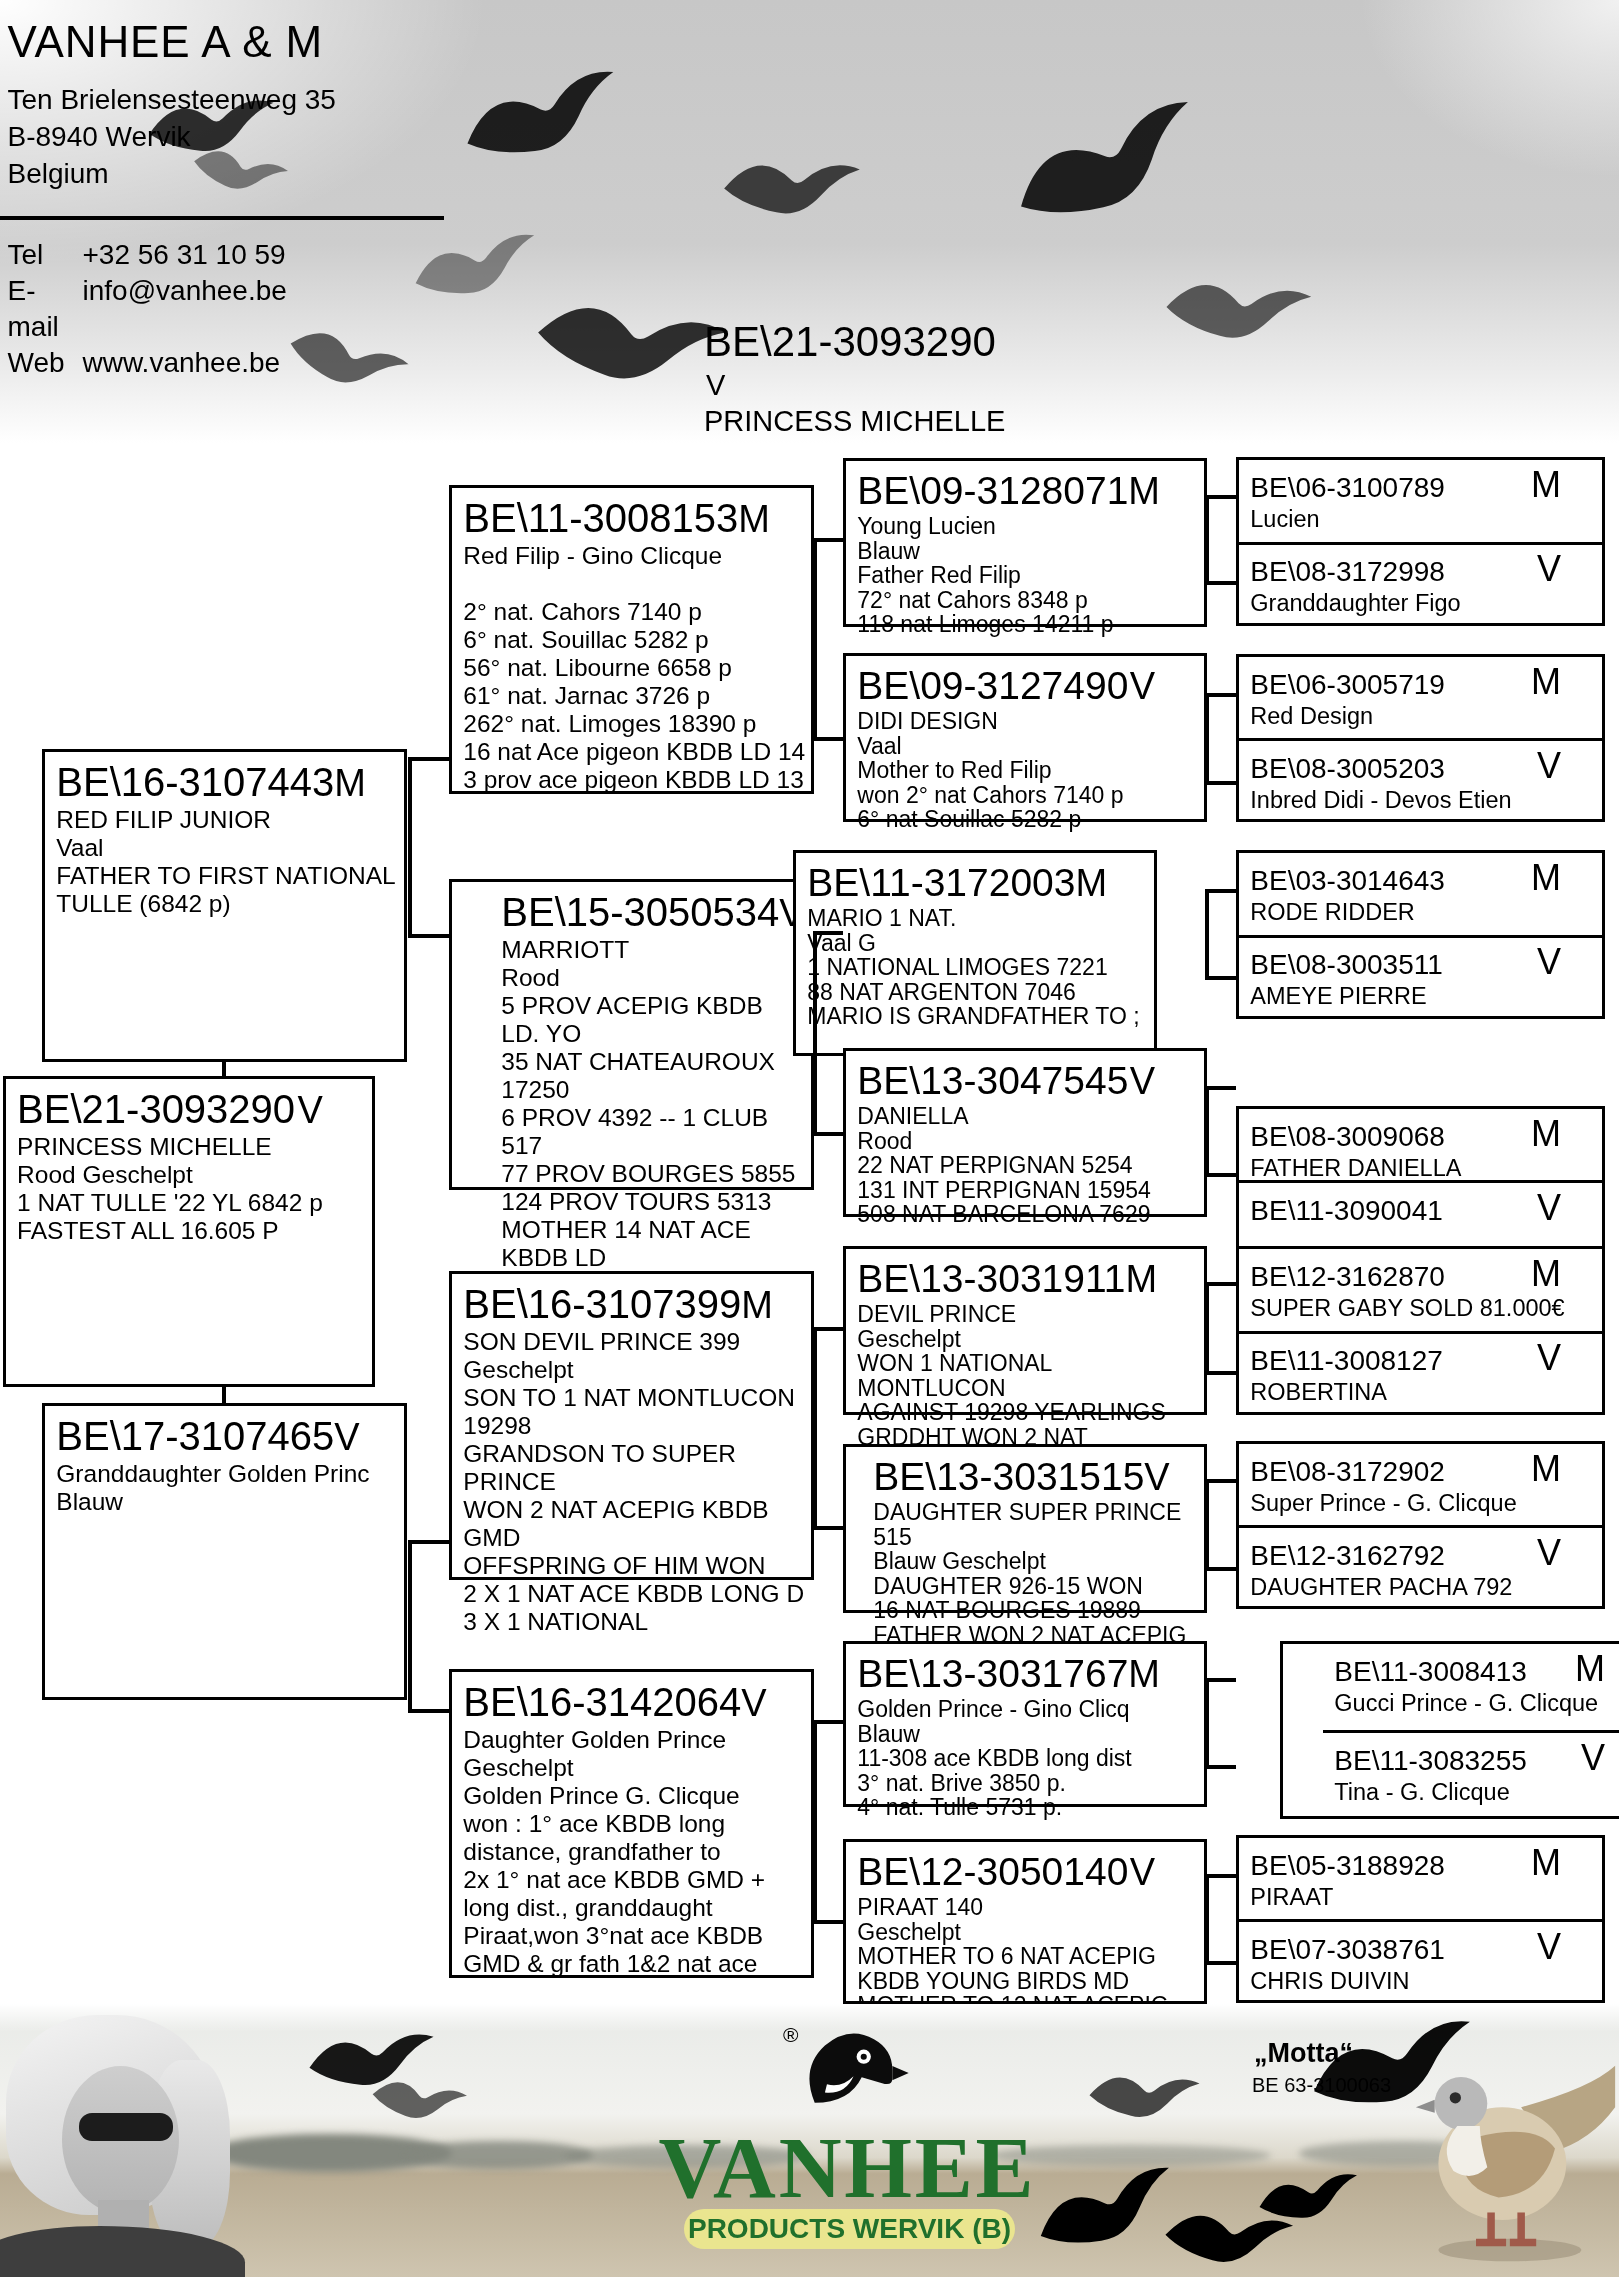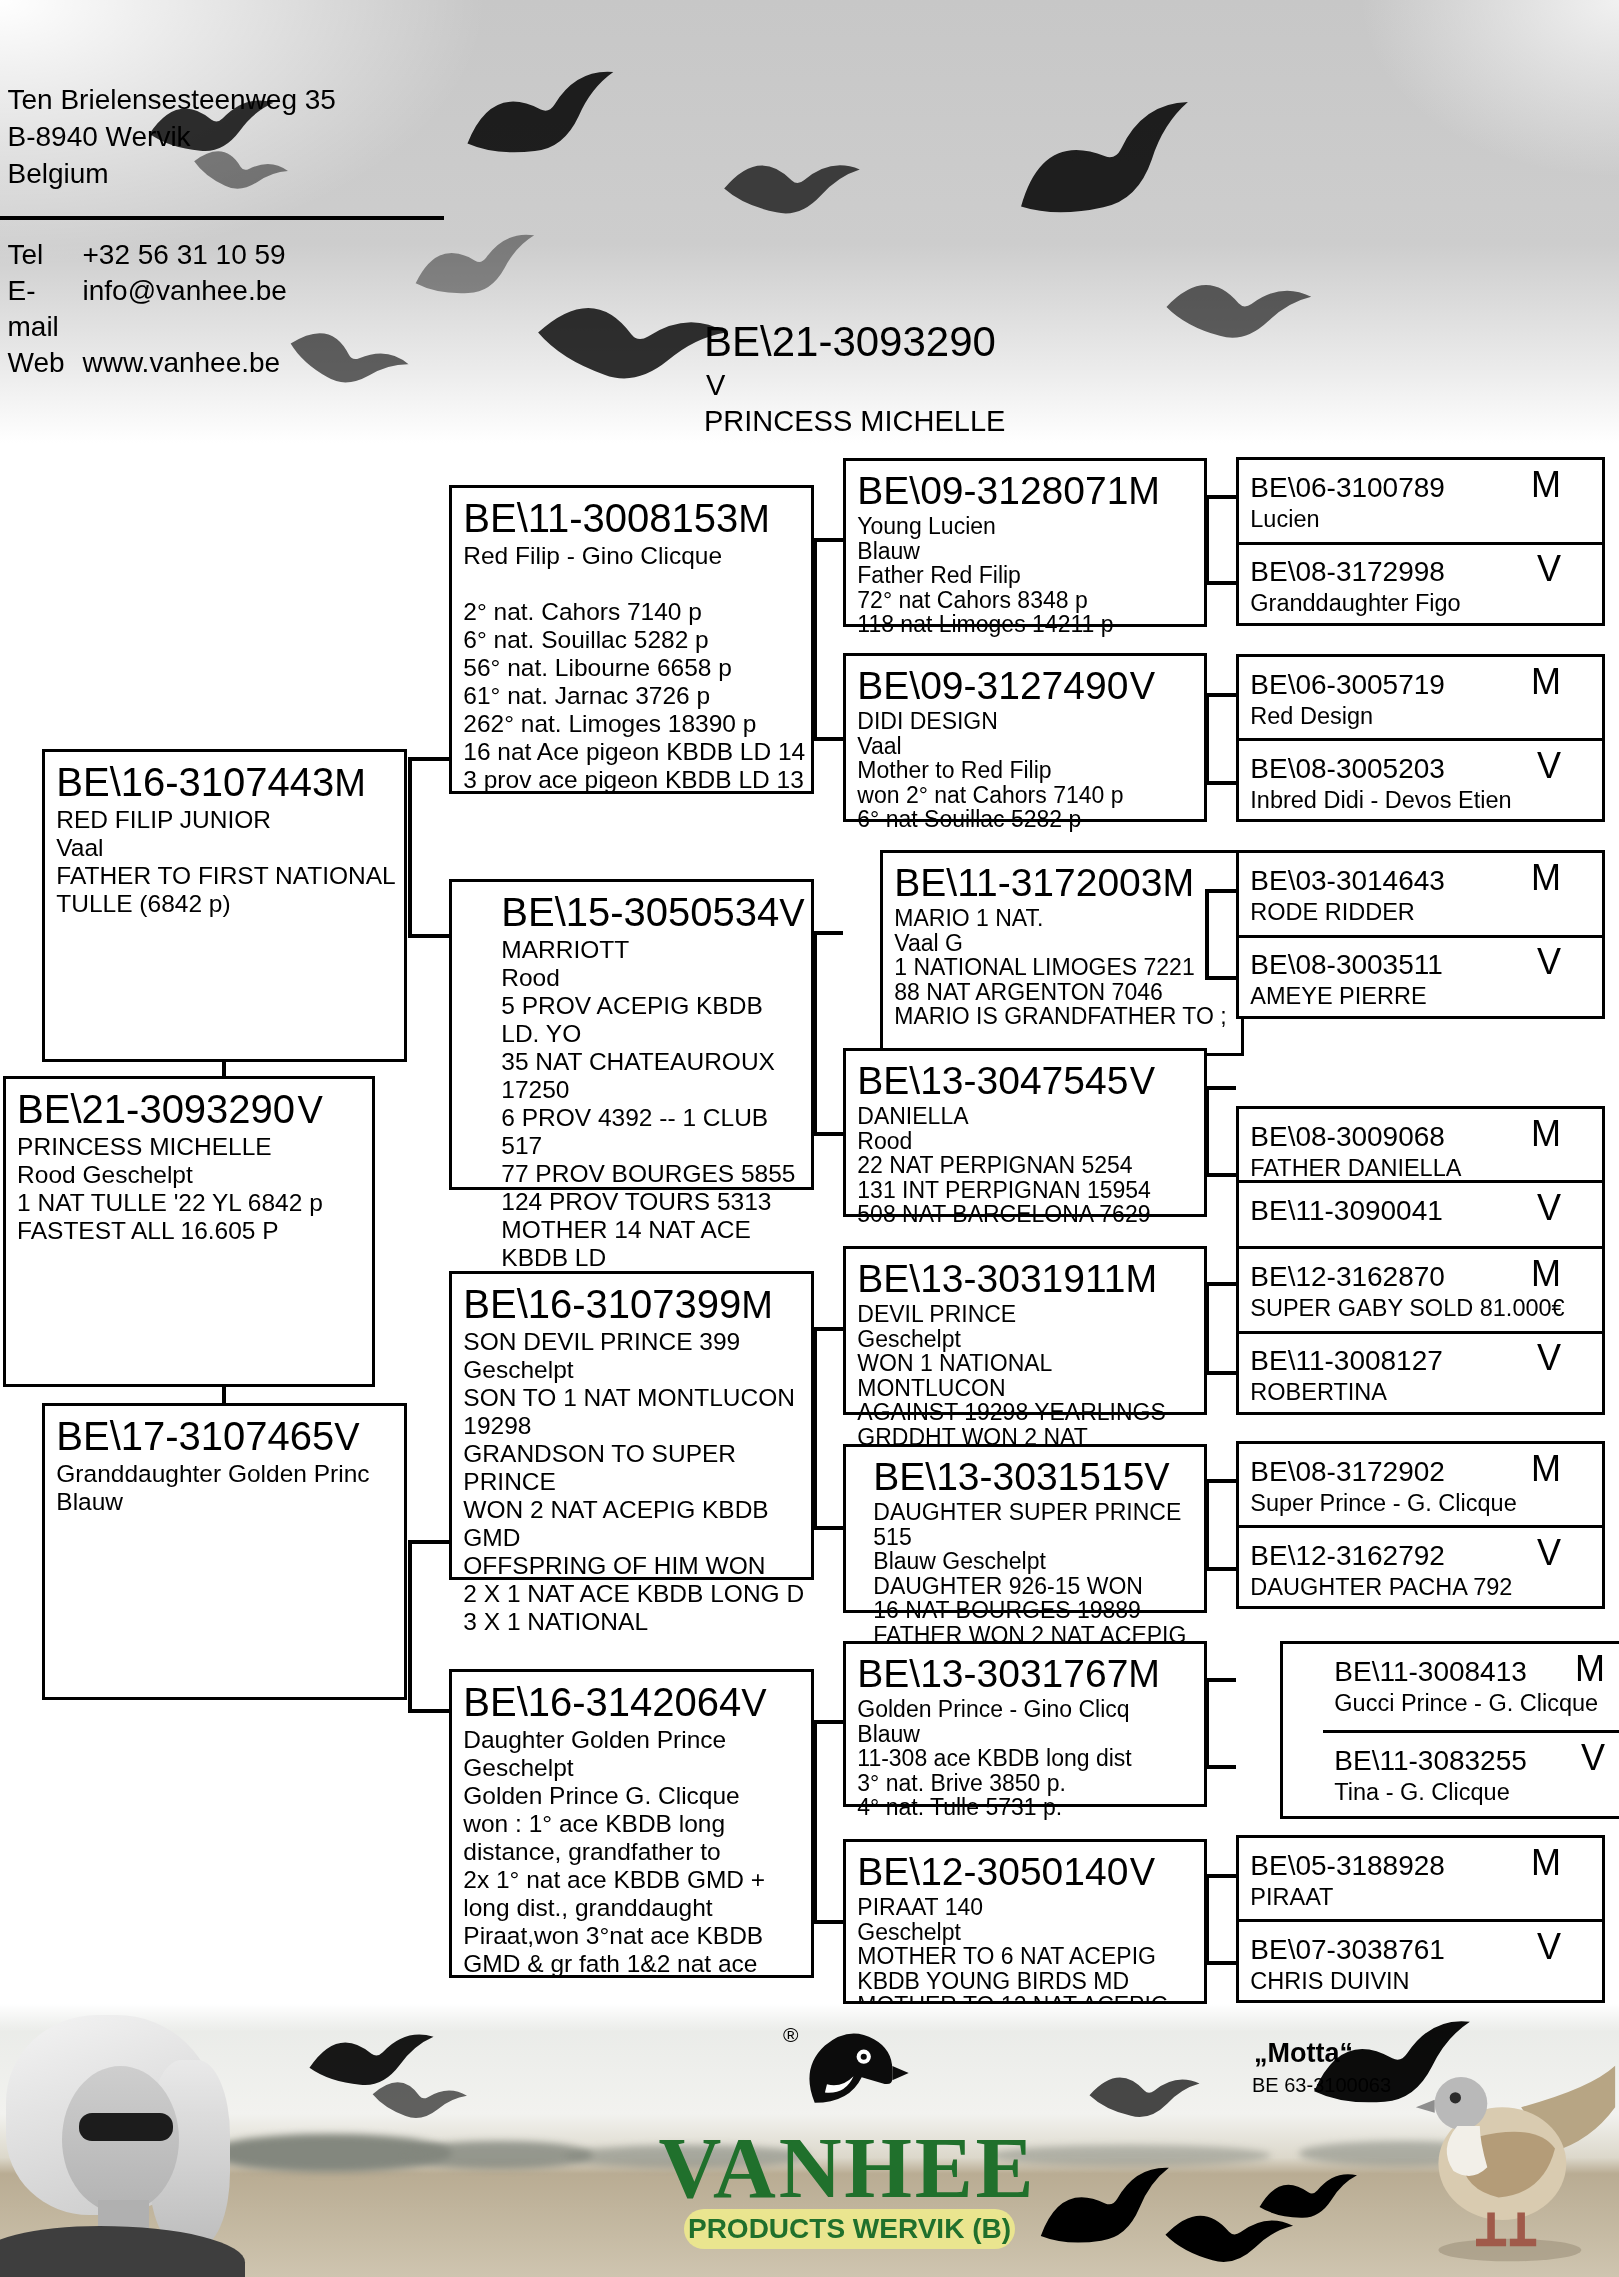--- a/index.html
+++ b/index.html
@@ -101,20 +101,21 @@
   <svg class="birdy" style="left:998px;top:104px;opacity:.85;transform:rotate(-18deg)" width="217" height="113" viewBox="0 0 100 52">
       <use href="#bird"></use>
     </svg>
   <svg class="birdy" style="left:1158px;top:264px;opacity:.6;transform:rotate(10deg)" width="160" height="85" viewBox="0 0 100 52">
       <use href="#bird"></use>
     </svg>
   <svg class="birdy" style="left:282px;top:320px;opacity:.6;transform:rotate(24deg)" width="132" height="75" viewBox="0 0 100 52">
       <use href="#bird"></use>
     </svg>
 
+  <div class="company">VANHEE A &amp; M</div>
   <div class="addr" style="white-space:pre-line">Ten Brielensesteenweg 35
 B-8940 Wervik
 Belgium</div>
   <div class="hr"></div>
   <div class="contacts">
     <div class="row">
       <span class="lbl">Tel</span>
       <span>+32 56 31 10 59</span>
     </div>
     <div class="row">
@@ -238,21 +239,21 @@
     <div class="bhead">
         <span class="ring">BE\09-3127490</span>
         <span class="sex">V</span>
       </div>
     <div class="bbody">DIDI DESIGN
 Vaal
 Mother to Red Filip
 won 2° nat Cahors 7140 p
 6° nat Souillac 5282 p</div>
   </div>
-  <div class="pbox small" style="left:880px;top:850px;width:364px;height:206px;">
+  <div class="pbox small" style="left:793px;top:850px;width:364px;height:206px;">
     <div class="bhead">
         <span class="ring">BE\11-3172003</span>
         <span class="sex">M</span>
       </div>
     <div class="bbody">MARIO 1 NAT.
 Vaal G
 1 NATIONAL LIMOGES 7221
 88 NAT ARGENTON 7046
 MARIO IS GRANDFATHER TO ;</div>
   </div>

